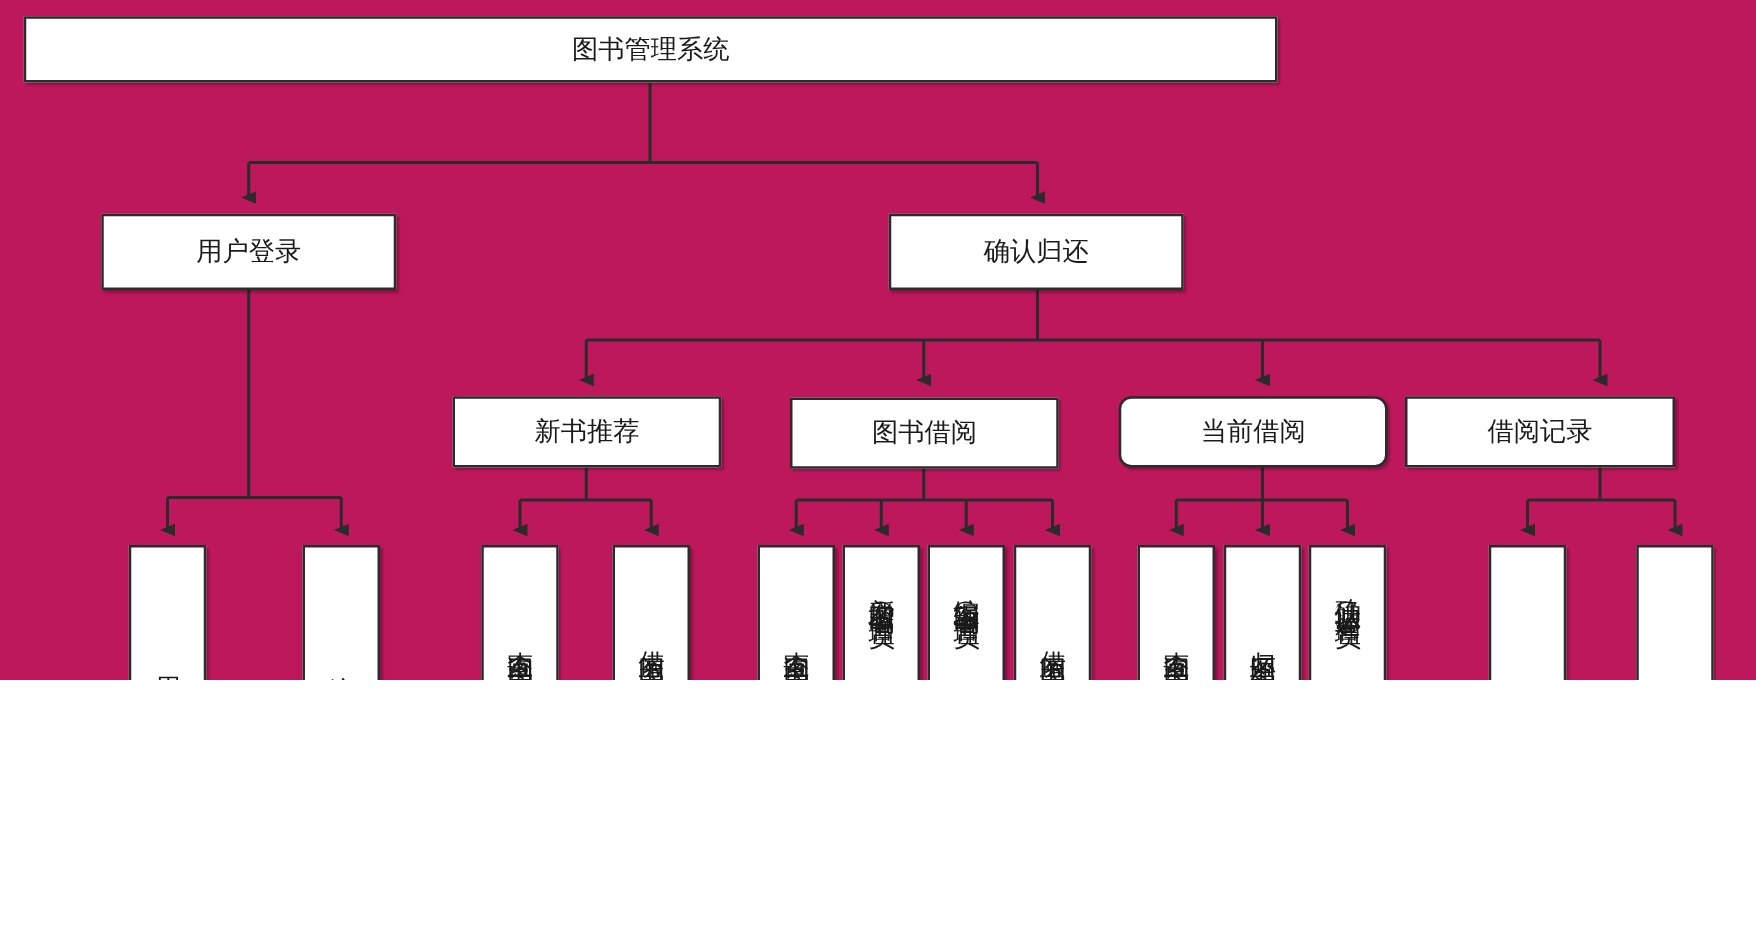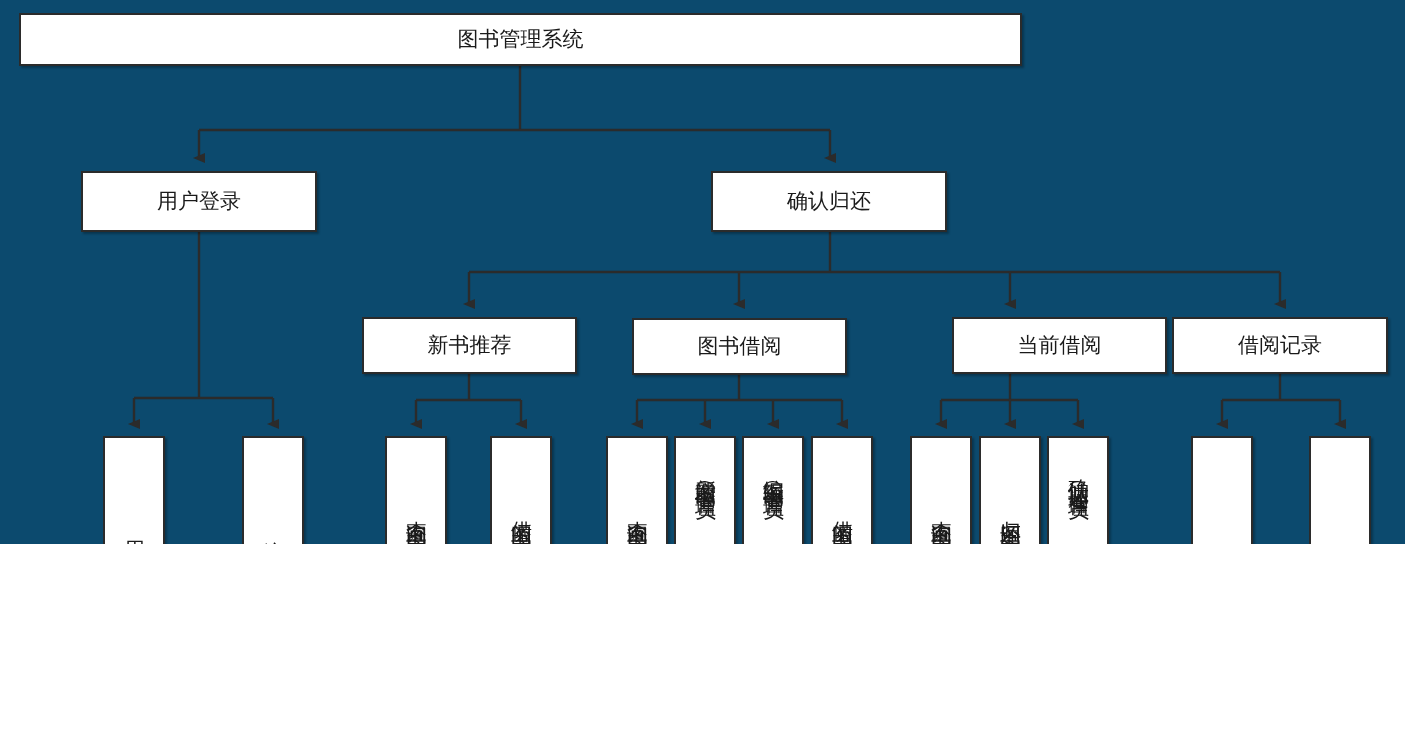--- a/index.html
+++ b/index.html
@@ -7,21 +7,21 @@
     padding: 0;
     background: #ffffff;
   }
   body {
     font-family: "DejaVu Sans", "Liberation Sans", sans-serif;
   }
   #canvas {
     position: relative;
     width: 1405px;
     height: 544px;
-    background: #0c4a6e;
+    background: #be185d;
     overflow: hidden;
   }
   svg.edges {
     position: absolute;
     left: 0;
     top: 0;
     width: 1405px;
     height: 747px;
     pointer-events: none;
   }
@@ -142,24 +142,24 @@
   <div class="node horizontal" style="left:711px; top:171px; width:236px; height:61px;">
     <span class="label">确认归还</span>
   </div>
 
   <div class="node horizontal" style="left:362px; top:317px; width:215px; height:57px;">
     <span class="label">新书推荐</span>
   </div>
   <div class="node horizontal" style="left:632px; top:318px; width:215px; height:57px;">
     <span class="label">图书借阅</span>
   </div>
-  <div class="node horizontal" style="left:952px; top:317px; width:215px; height:57px;">
+  <div class="node horizontal" style="left:895px; top:317px; width:215px; height:57px;border-radius:10px;">
     <span class="label">当前借阅</span>
   </div>
-  <div class="node horizontal" style="left:1172px; top:317px; width:216px; height:57px;">
+  <div class="node horizontal" style="left:1124px; top:317px; width:216px; height:57px;">
     <span class="label">借阅记录</span>
   </div>
 
   <div class="node vertical mid" style="left:103px; top:436px; width:62px; height:297px;">
     <span class="label">用户登录</span>
   </div>
   <div class="node vertical mid" style="left:242px; top:436px; width:62px; height:297px;">
     <span class="label">注销登录</span>
   </div>
 

